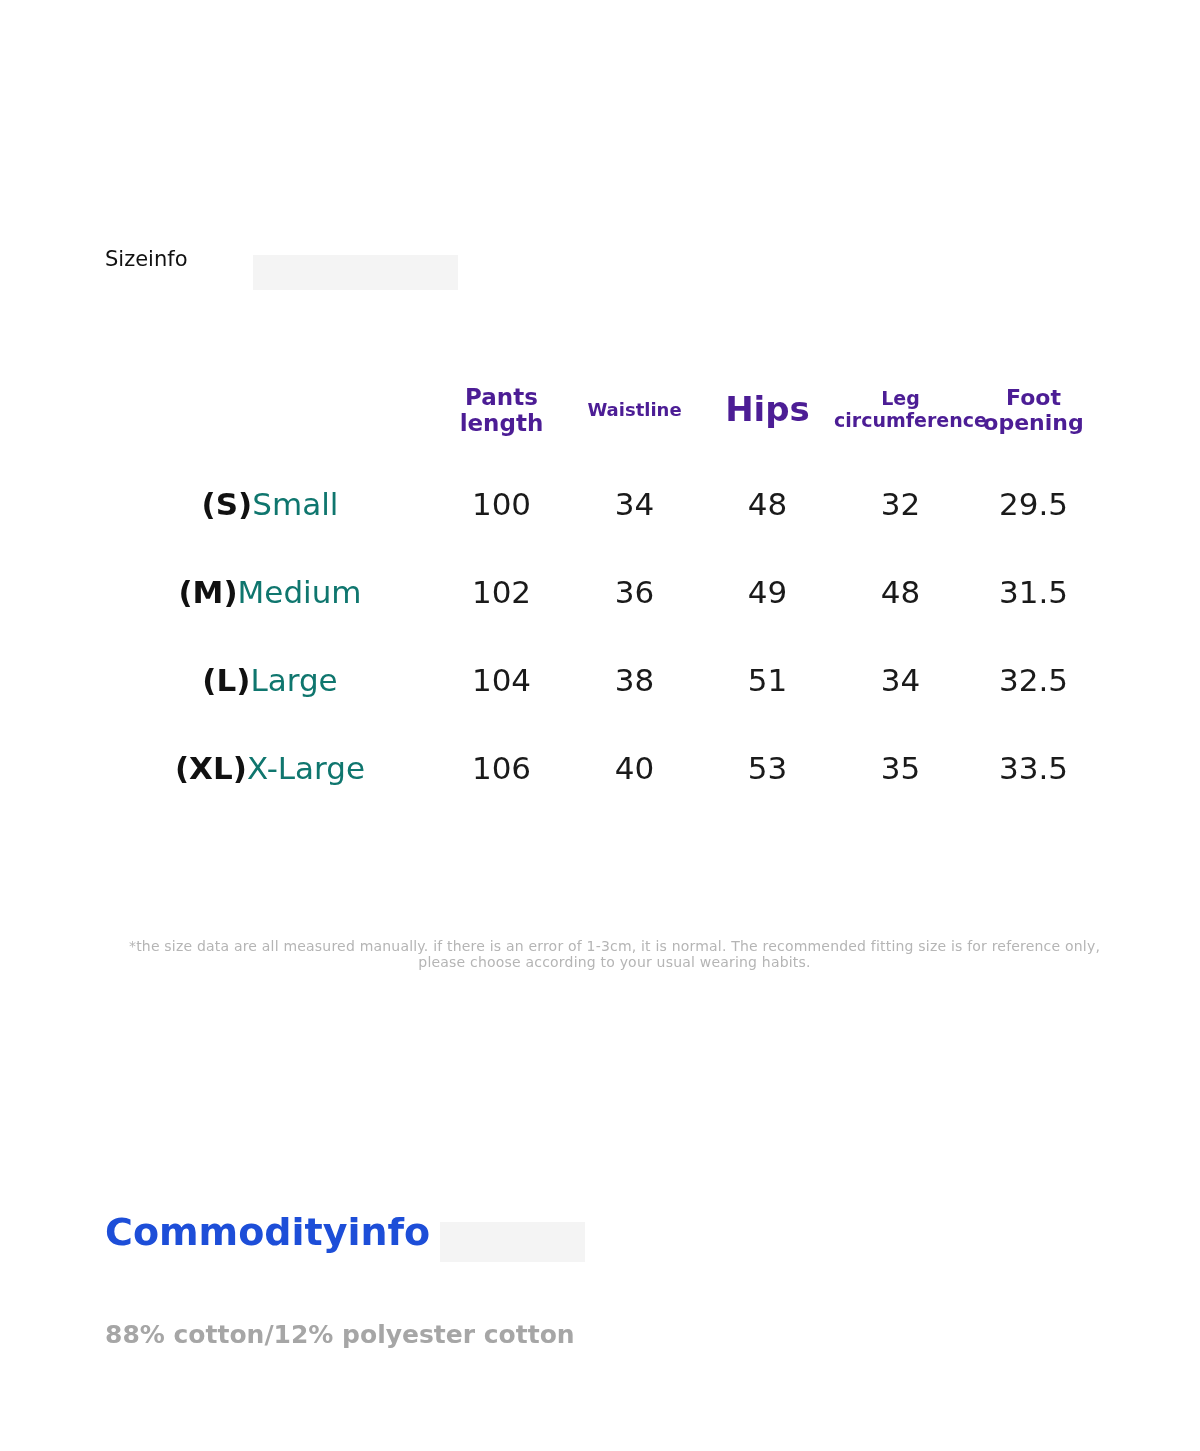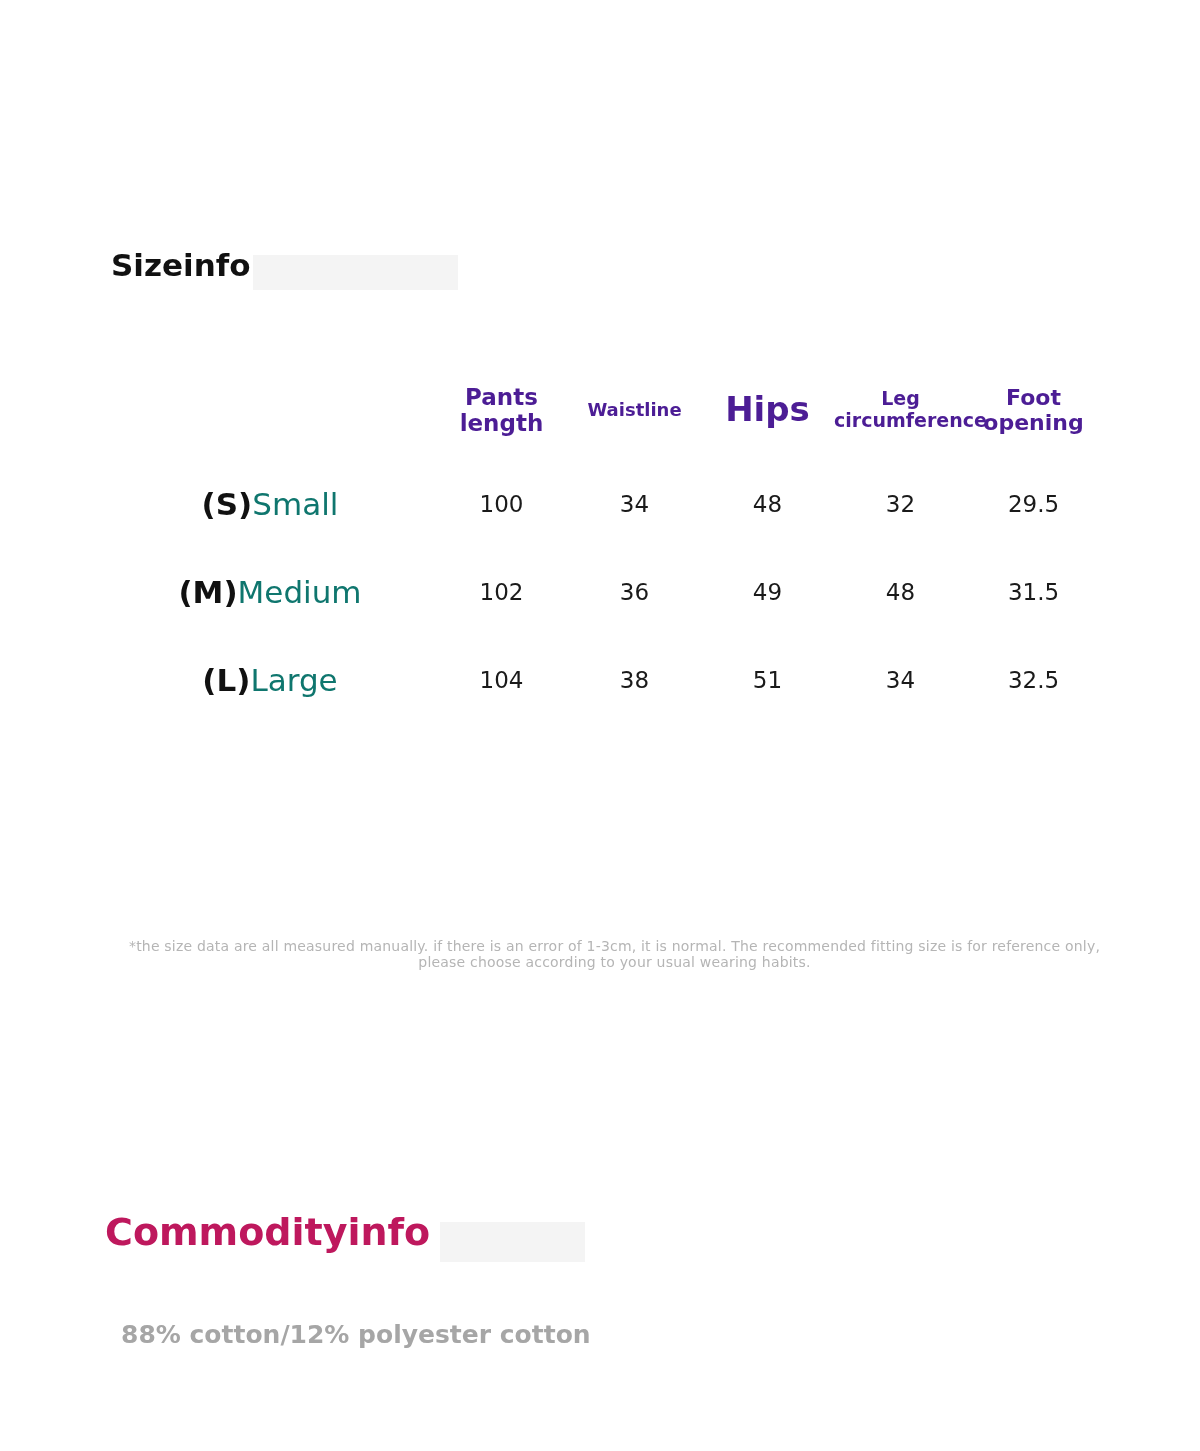--- a/index.html
+++ b/index.html
@@ -18,24 +18,24 @@
 
   .page {
     position: relative;
     width: 1200px;
     height: 1451px;
   }
 
   
   .sizeinfo-title {
     position: absolute;
-    left: 111px;
+    left: 105px;
     top: 247px;
-    font-size: 31px;
-    font-weight: bold;
+    font-size: 21px;
+    font-weight: normal;
     letter-spacing: 0px;
     color: #111111;
   }
   .title-highlight {
     position: absolute;
     left: 253px;
     top: 255px;
     width: 205px;
     height: 35px;
     background: #f4f4f4;
@@ -84,21 +84,21 @@
   }
   .size-code {
     color: #111111;
     font-weight: bold;
   }
   .size-name {
     color: #0f766e;
     font-weight: normal;
   }
   .num {
-    font-size: 23px;
+    font-size: 31px;
     color: #1a1a1a;
     font-weight: normal;
   }
 
   .size-note {
     position: absolute;
     left: 117px;
     top: 938px;
     width: 995px;
     text-align: center;
@@ -107,33 +107,33 @@
     letter-spacing: 0.2px;
   }
 
   
   .commodity-title {
     position: absolute;
     left: 105px;
     top: 1210px;
     font-size: 38px;
     font-weight: bold;
-    color: #be185d;
+    color: #1d4ed8;
   }
   .commodity-highlight {
     position: absolute;
     left: 440px;
     top: 1222px;
     width: 145px;
     height: 40px;
     background: #f4f4f4;
   }
   .commodity-text {
     position: absolute;
-    left: 121px;
+    left: 105px;
     top: 1320px;
     font-size: 25px;
     font-weight: bold;
     color: #a6a6a6;
   }
 </style>
 </head>
 <body>
 
 <div class="page">
@@ -178,20 +178,28 @@
         <td class="num">31.5</td>
       </tr>
       <tr>
         <td class="size-cell"><span class="size-code">(L)</span><span class="size-name">Large</span></td>
         <td class="num">104</td>
         <td class="num">38</td>
         <td class="num">51</td>
         <td class="num">34</td>
         <td class="num">32.5</td>
       </tr>
+      <tr>
+        <td class="size-cell"><span class="size-code">(XL)</span><span class="size-name">X-Large</span></td>
+        <td class="num">106</td>
+        <td class="num">40</td>
+        <td class="num">53</td>
+        <td class="num">35</td>
+        <td class="num">33.5</td>
+      </tr>
     </tbody>
   </table>
 
   <div class="size-note">*the size data are all measured manually. if there is an error of 1-3cm, it is normal. The recommended fitting size is for reference only, please choose according to your usual wearing habits.</div>
 
   <div class="commodity-highlight"></div>
   <div class="commodity-title">Commodityinfo</div>
   <div class="commodity-text">88% cotton/12% polyester cotton</div>
 
 </div>

